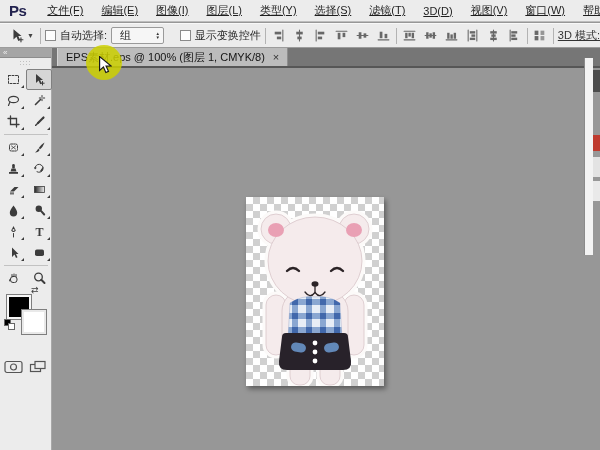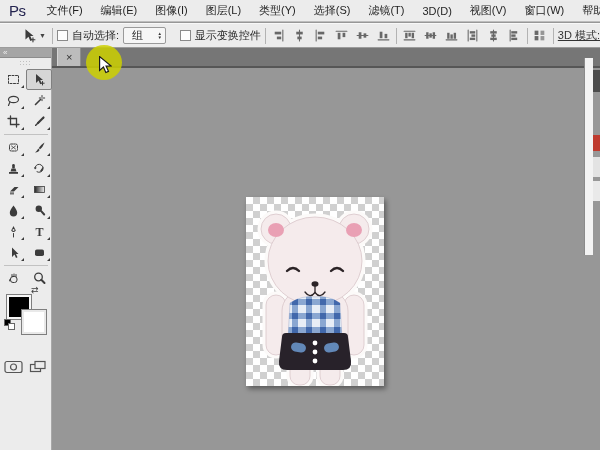--- a/index.html
+++ b/index.html
@@ -4,28 +4,28 @@
 <style>
   * { margin:0; padding:0; box-sizing:border-box; }
   html,body { width:600px; height:450px; overflow:hidden;
     font-family:"Liberation Sans","DejaVu Sans",sans-serif;
     background:var(--canvas-bg,#979797); position:relative; }
 
   
   .menu-bar { position:absolute; top:0; left:0; width:600px; height:22px;
     background:var(--chrome-bg,#ececec); border-bottom:1px solid #bdbdbd;
     display:flex; align-items:center; font-size:11px; color:#1f1f1f; }
-  .ps-logo { font-weight:normal; font-size:15px; color:#23234f; padding:0 12px 0 9px; letter-spacing:-0.5px; }
-  .menu-item { padding:0 9px; white-space:nowrap; cursor:default; }
+  .ps-logo { font-weight:bold; font-size:15px; color:#23234f; padding:0 12px 0 9px; letter-spacing:-0.5px; }
+  .menu-item { padding:0 9px; white-space:nowrap; cursor:default;text-decoration:underline; }
 
   
   .options-bar { position:absolute; top:23px; left:0; width:600px; height:25px;
     background:var(--chrome-bg,#ececec); border-top:1px solid #f8f8f8;
     border-bottom:1px solid #9c9c9c; display:flex; align-items:center;
-    font-size:11px; color:#2a2a2a; padding-left:20px; gap:4px; }
+    font-size:11px; color:#2a2a2a; padding-left:8px; gap:4px; }
   .vsep { width:1px; height:16px; background:#b3b3b3; flex:0 0 auto; }
   .opt-tool { display:flex; align-items:center; gap:2px; padding:1px 2px; }
   .opt-tool .dd { font-size:7px; color:#444; }
   .checkbox { width:11px; height:11px; background:#fdfdfd; border:1px solid #8a8a8a;
     display:inline-block; flex:0 0 auto; }
   .opt-label { white-space:nowrap; }
   .dropdown { display:flex; align-items:center; justify-content:space-between;
     width:54px; height:17px; background:#f6f6f6; border:1px solid #9a9a9a;
     border-radius:2px; padding:0 3px 0 8px; }
   .spin { display:flex; flex-direction:column; font-size:4.5px; line-height:4px; color:#333; }
@@ -426,20 +426,21 @@
       </svg>
     <svg width="18" height="14" viewBox="0 0 18 14">
       <rect x="1.5" y="4.5" width="10" height="7" fill="none" stroke="#555" stroke-width="1.2"></rect>
       <rect x="6" y="1.5" width="10" height="7" fill="#ececec" stroke="#555" stroke-width="1.2"></rect>
       </svg>
   </div>
 </div>
 
 <div class="tab-bar">
   <div class="doc-tab">
+    <span>EPS素材.eps @ 100% (图层 1, CMYK/8)</span>
     <span class="tab-close">×</span>
   </div>
 </div>
 
 <div class="canvas">
   <div class="document" title="pink teddy bear with blue plaid shirt and dark overall shorts on transparent checkerboard">
     <svg viewBox="0 0 138 189" width="138" height="189">
       <defs>
         <pattern id="plaid" width="14" height="14" patternUnits="userSpaceOnUse">
           <rect width="14" height="14" fill="var(--plaid-light,#e8eef6)"></rect>

